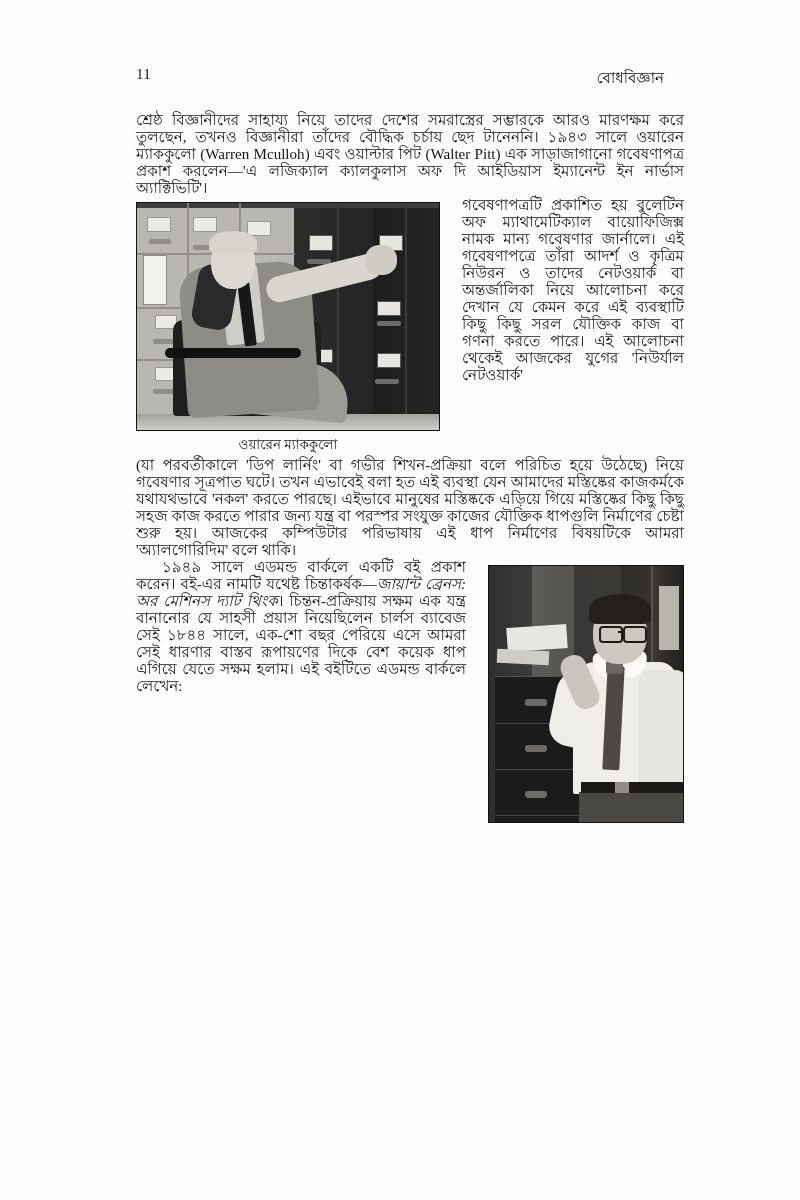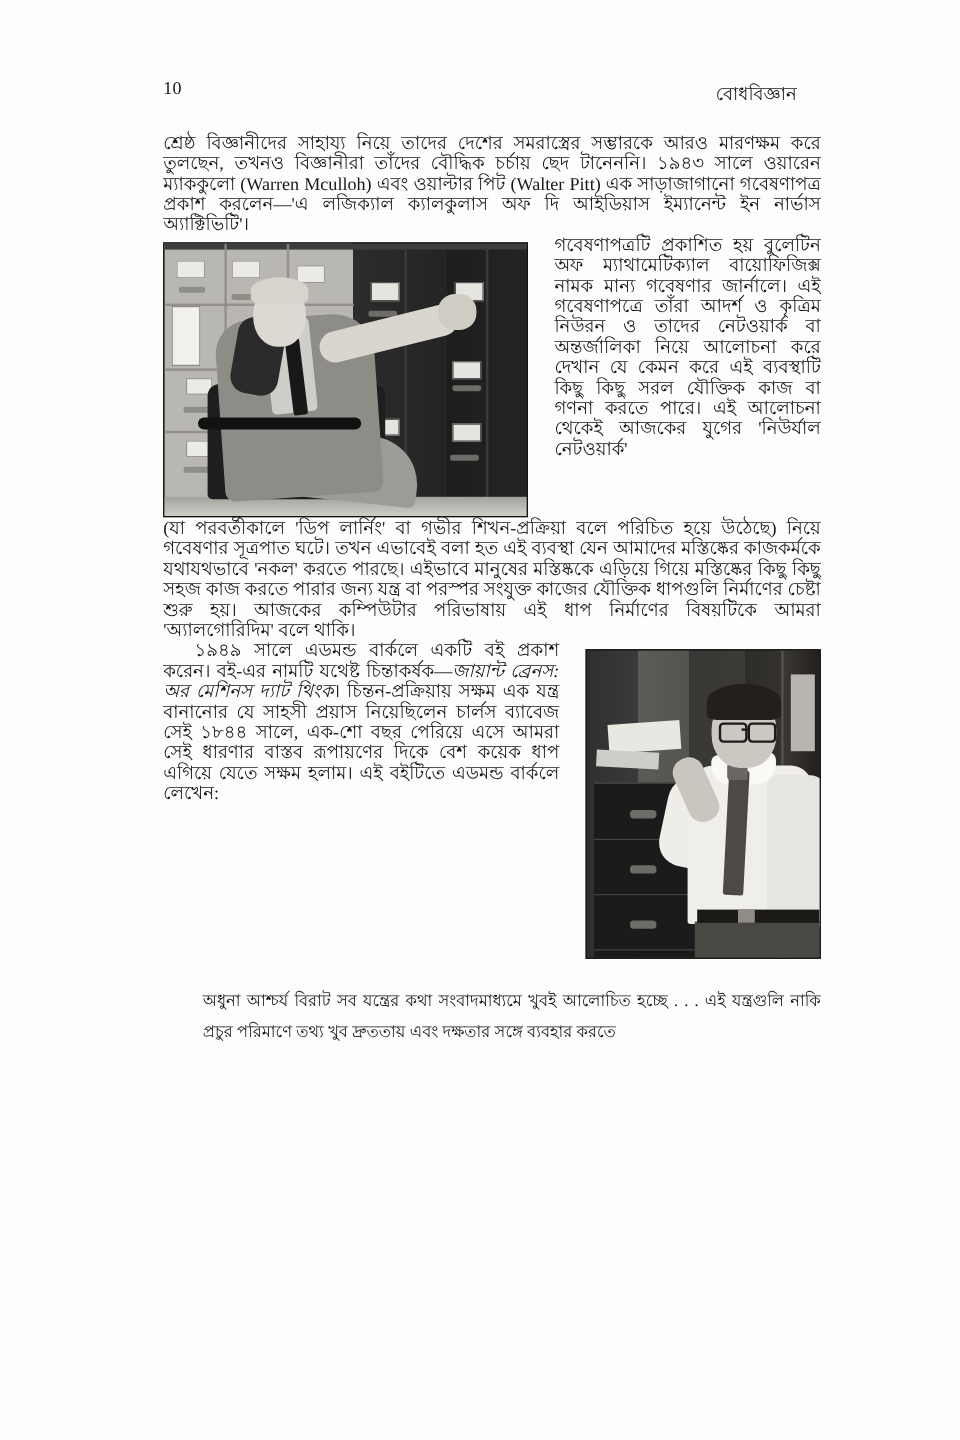--- a/index.html
+++ b/index.html
@@ -288,21 +288,21 @@
     position:absolute; left:90px; top:226px; width:106px; height:32px;
     background:#4a4843;
   }
 </style>
 </head>
 <body>
 
 <div class="page">
 
   <div class="running-head">
-    <span class="folio">10</span>
+    <span class="folio">11</span>
     <span class="head-title">বোধবিজ্ঞান</span>
   </div>
 
   <div class="content">
 
     <p>শ্রেষ্ঠ বিজ্ঞানীদের সাহায্য নিয়ে তাদের দেশের সমরাস্ত্রের সম্ভারকে আরও মারণক্ষম করে তুলছেন, তখনও বিজ্ঞানীরা তাঁদের বৌদ্ধিক চর্চায় ছেদ টানেননি। ১৯৪৩ সালে ওয়ারেন ম্যাককুলো (Warren Mculloh) এবং ওয়াল্টার পিট (Walter Pitt) এক সাড়াজাগানো গবেষণাপত্র প্রকাশ করলেন—'এ লজিক্যাল ক্যালকুলাস অফ দি আইডিয়াস ইম্যানেন্ট ইন নার্ভাস অ্যাক্টিভিটি'।</p>
 
     <div class="block-a">
 
       <figure class="fig-left">
@@ -345,20 +345,21 @@
           <div class="p1-body"></div>
           <div class="p1-lapel"></div>
           <div class="p1-tie"></div>
           <div class="p1-armL"></div>
           <div class="p1-armR"></div>
           <div class="p1-hand"></div>
           <div class="p1-head"></div>
           <div class="p1-hair"></div>
           <div class="p1-chair-arm"></div>
         </div>
+        <figcaption class="caption">ওয়ারেন ম্যাককুলো</figcaption>
       </figure>
 
       <p>গবেষণাপত্রটি প্রকাশিত হয় বুলেটিন অফ ম্যাথামেটিক্যাল বায়োফিজিক্স নামক মান্য গবেষণার জার্নালে। এই গবেষণাপত্রে তাঁরা আদর্শ ও কৃত্রিম নিউরন ও তাদের নেটওয়ার্ক বা অন্তর্জালিকা নিয়ে আলোচনা করে দেখান যে কেমন করে এই ব্যবস্থাটি কিছু কিছু সরল যৌক্তিক কাজ বা গণনা করতে পারে। এই আলোচনা থেকেই আজকের যুগের 'নিউর্যাল নেটওয়ার্ক'</p>
     </div>
 
     <div class="clear"></div>
 
     <p>(যা পরবর্তীকালে 'ডিপ লার্নিং' বা গভীর শিখন-প্রক্রিয়া বলে পরিচিত হয়ে উঠেছে) নিয়ে গবেষণার সূত্রপাত ঘটে। তখন এভাবেই বলা হত এই ব্যবস্থা যেন আমাদের মস্তিষ্কের কাজকর্মকে যথাযথভাবে 'নকল' করতে পারছে। এইভাবে মানুষের মস্তিষ্ককে এড়িয়ে গিয়ে মস্তিষ্কের কিছু কিছু সহজ কাজ করতে পারার জন্য যন্ত্র বা পরস্পর সংযুক্ত কাজের যৌক্তিক ধাপগুলি নির্মাণের চেষ্টা শুরু হয়। আজকের কম্পিউটার পরিভাষায় এই ধাপ নির্মাণের বিষয়টিকে আমরা 'অ্যালগোরিদিম' বলে থাকি।</p>
 
     <div class="block-a">
@@ -396,18 +397,15 @@
           <div class="p2-glasses-br"></div>
           <div class="p2-forearm"></div>
         </div>
       </figure>
 
       <p class="indent"><span>১৯৪৯ সালে এডমন্ড বার্কলে একটি বই প্রকাশ করেন। বই-এর নামটি যথেষ্ট চিন্তাকর্ষক—</span><span class="ital">জায়ান্ট ব্রেনস: অর মেশিনস দ্যাট থিংক</span><span>। চিন্তন-প্রক্রিয়ায় সক্ষম এক যন্ত্র বানানোর যে সাহসী প্রয়াস নিয়েছিলেন চার্লস ব্যাবেজ সেই ১৮৪৪ সালে, এক-শো বছর পেরিয়ে এসে আমরা সেই ধারণার বাস্তব রূপায়ণের দিকে বেশ কয়েক ধাপ এগিয়ে যেতে সক্ষম হলাম। এই বইটিতে এডমন্ড বার্কলে লেখেন:</span></p>
     </div>
 
     <div class="clear"></div>
 
-    <div class="extract">
-      <p>অধুনা আশ্চর্য বিরাট সব যন্ত্রের কথা সংবাদমাধ্যমে খুবই আলোচিত হচ্ছে . . . এই যন্ত্রগুলি নাকি প্রচুর পরিমাণে তথ্য খুব দ্রুততায় এবং দক্ষতার সঙ্গে ব্যবহার করতে</p>
-    </div>
 
   </div>
 </div>
 
 </body></html>

